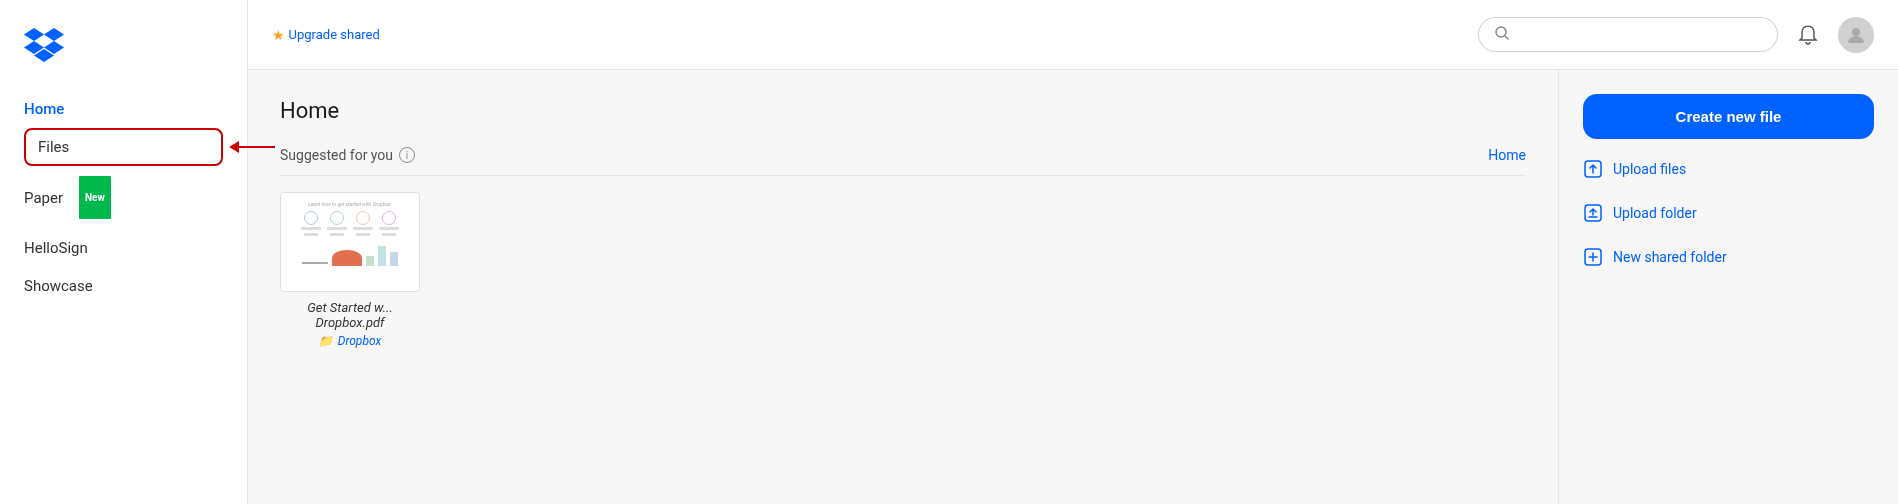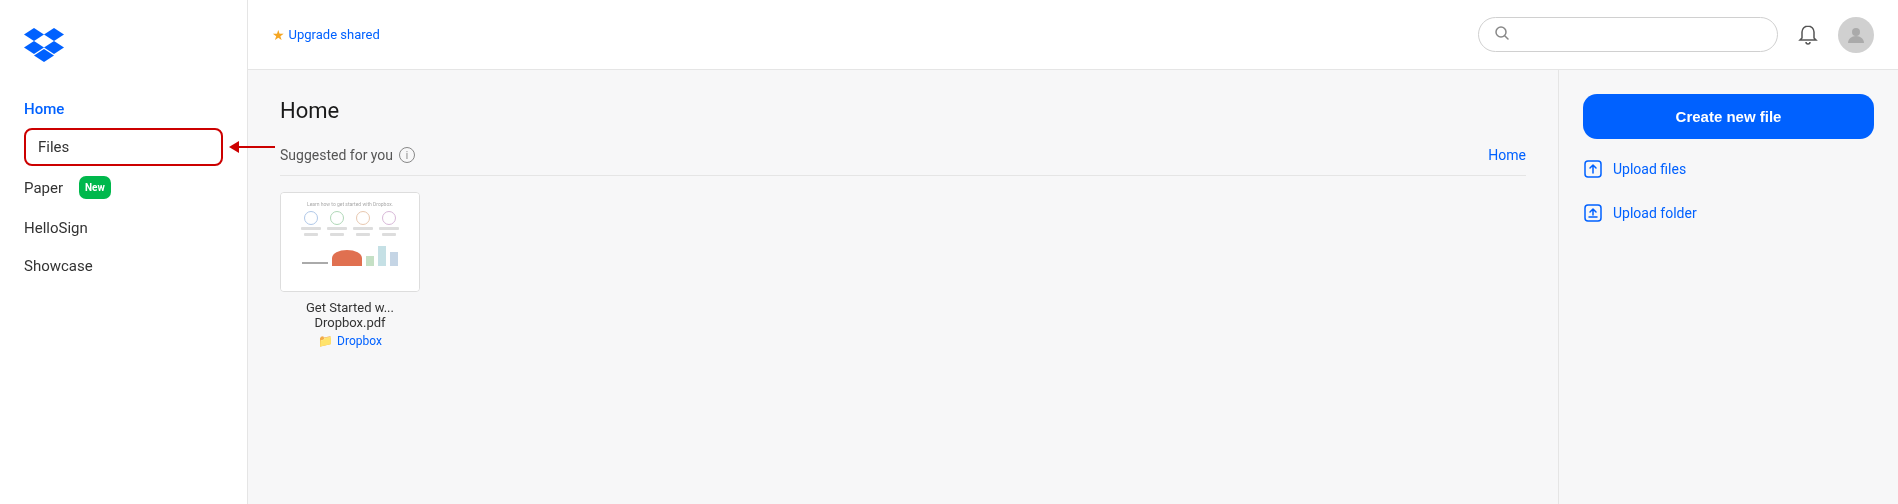--- a/index.html
+++ b/index.html
@@ -47,22 +47,22 @@
       align-items: center;
       border: 2px solid #cc0000;
       border-radius: 8px;
       padding: 8px 12px;
     }
     .new-badge {
       background: #00b84c;
       color: white;
       font-size: 10px;
       font-weight: 700;
-      padding: 6px 6px;
-      border-radius: 7px;
+      padding: 16px 6px;
+      border-radius: 1px;
       margin-left: 8px;
     }
 
     
     .main {
       flex: 1;
       display: flex;
       flex-direction: column;
       overflow: hidden;
     }
@@ -183,20 +183,21 @@
     .hide-link {
       color: #0061ff;
       font-size: 14px;
       cursor: pointer;
       text-decoration: none;
     }
     .files-grid {
       display: flex;
       gap: 16px;
       flex-wrap: wrap;
+      font-style: italic;
     }
     .file-card {
       width: 140px;
       cursor: pointer;
       display: flex;
       flex-direction: column;
       align-items: center;
     }
     .file-thumbnail {
       width: 140px;
@@ -490,15 +491,24 @@
       <a class="action-link">
         <span class="action-icon">
           <svg width="18" height="18" viewBox="0 0 18 18" fill="none">
             <rect x="1" y="1" width="16" height="16" rx="3" stroke="#0061ff" stroke-width="1.5" fill="none"></rect>
             <path d="M5 13h8M9 5v6M6 8l3-3 3 3" stroke="#0061ff" stroke-width="1.5" stroke-linecap="round" stroke-linejoin="round"></path>
           </svg>
         </span>
         <span>Upload folder</span>
       </a>
 
+      <a class="action-link">
+        <span class="action-icon">
+          <svg width="18" height="18" viewBox="0 0 18 18" fill="none">
+            <rect x="1" y="1" width="16" height="16" rx="3" stroke="#0061ff" stroke-width="1.5" fill="none"></rect>
+            <path d="M5 9h8M9 5v8" stroke="#0061ff" stroke-width="1.5" stroke-linecap="round"></path>
+          </svg>
+        </span>
+        <span>New shared folder</span>
+      </a>
     </div>
   </div>
 </div>
 
 </body></html>

